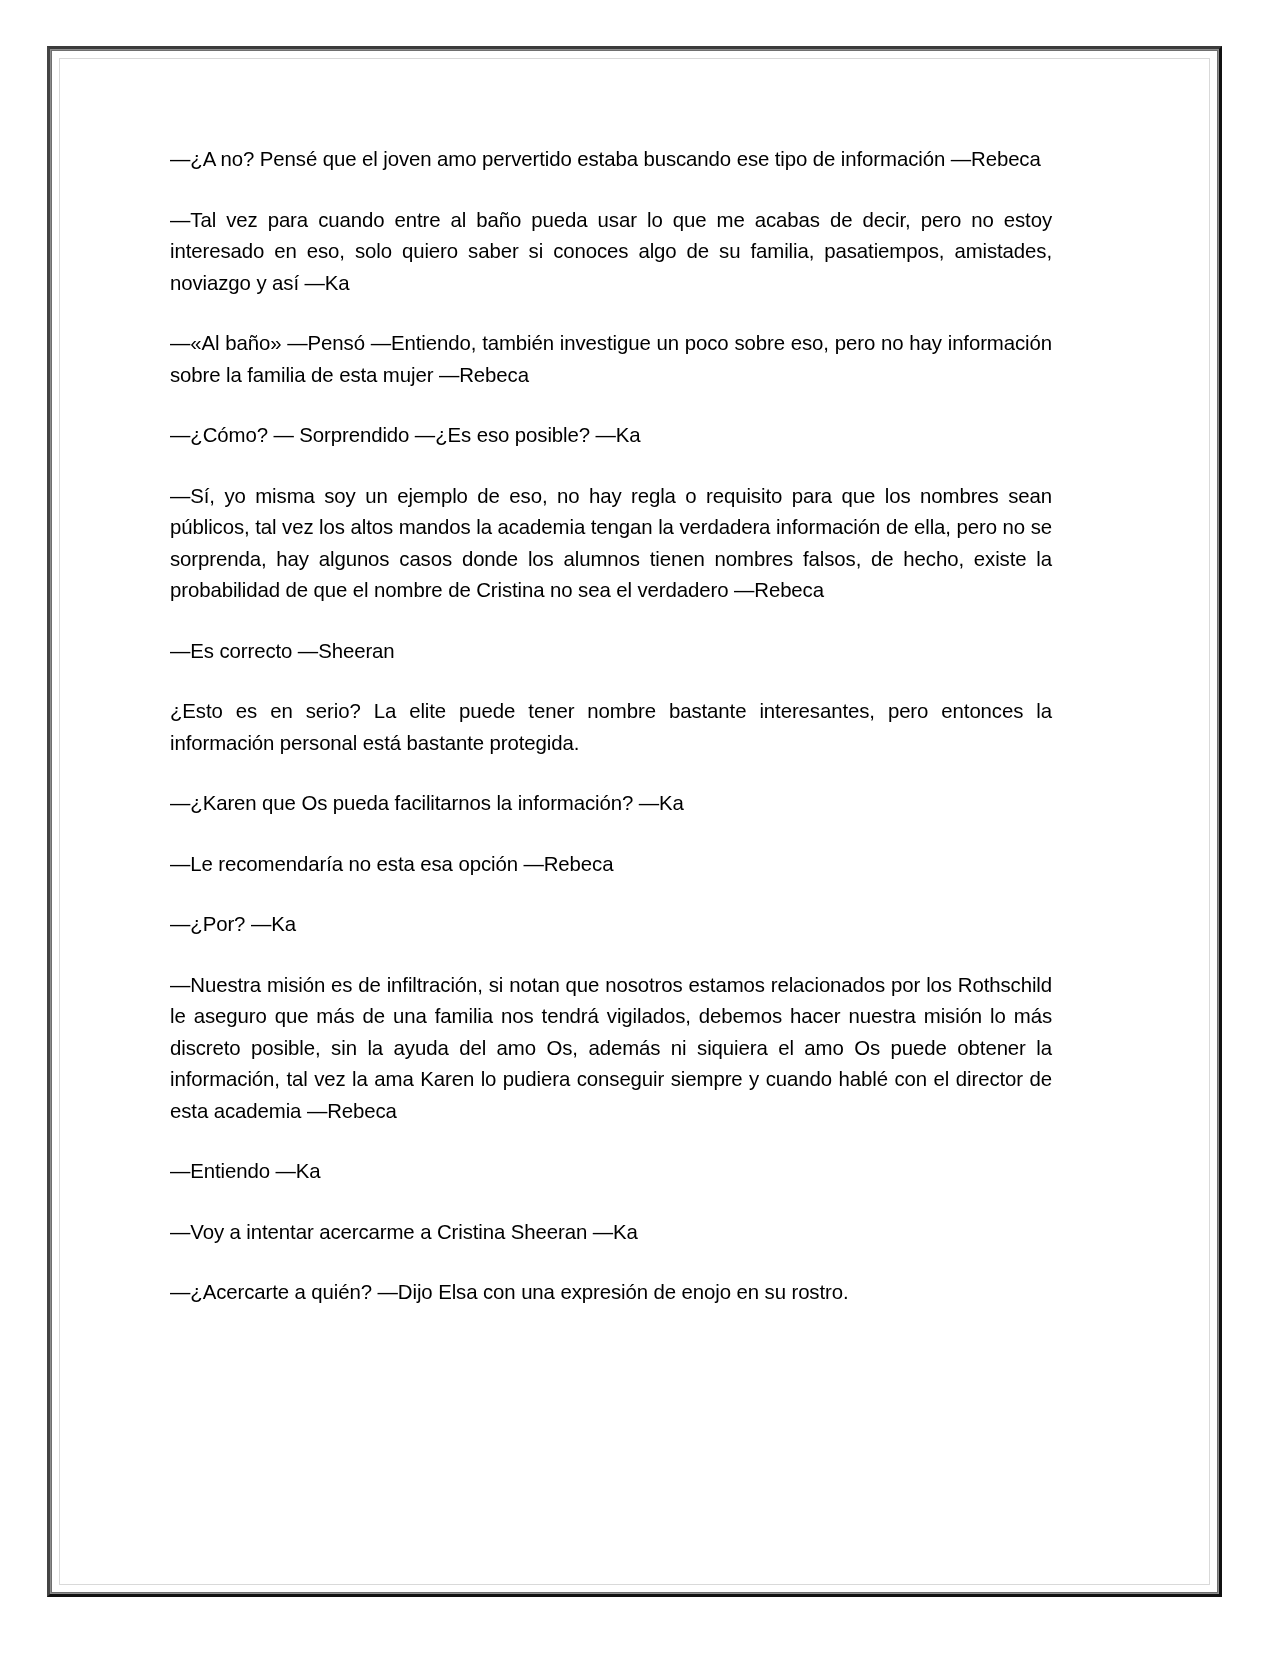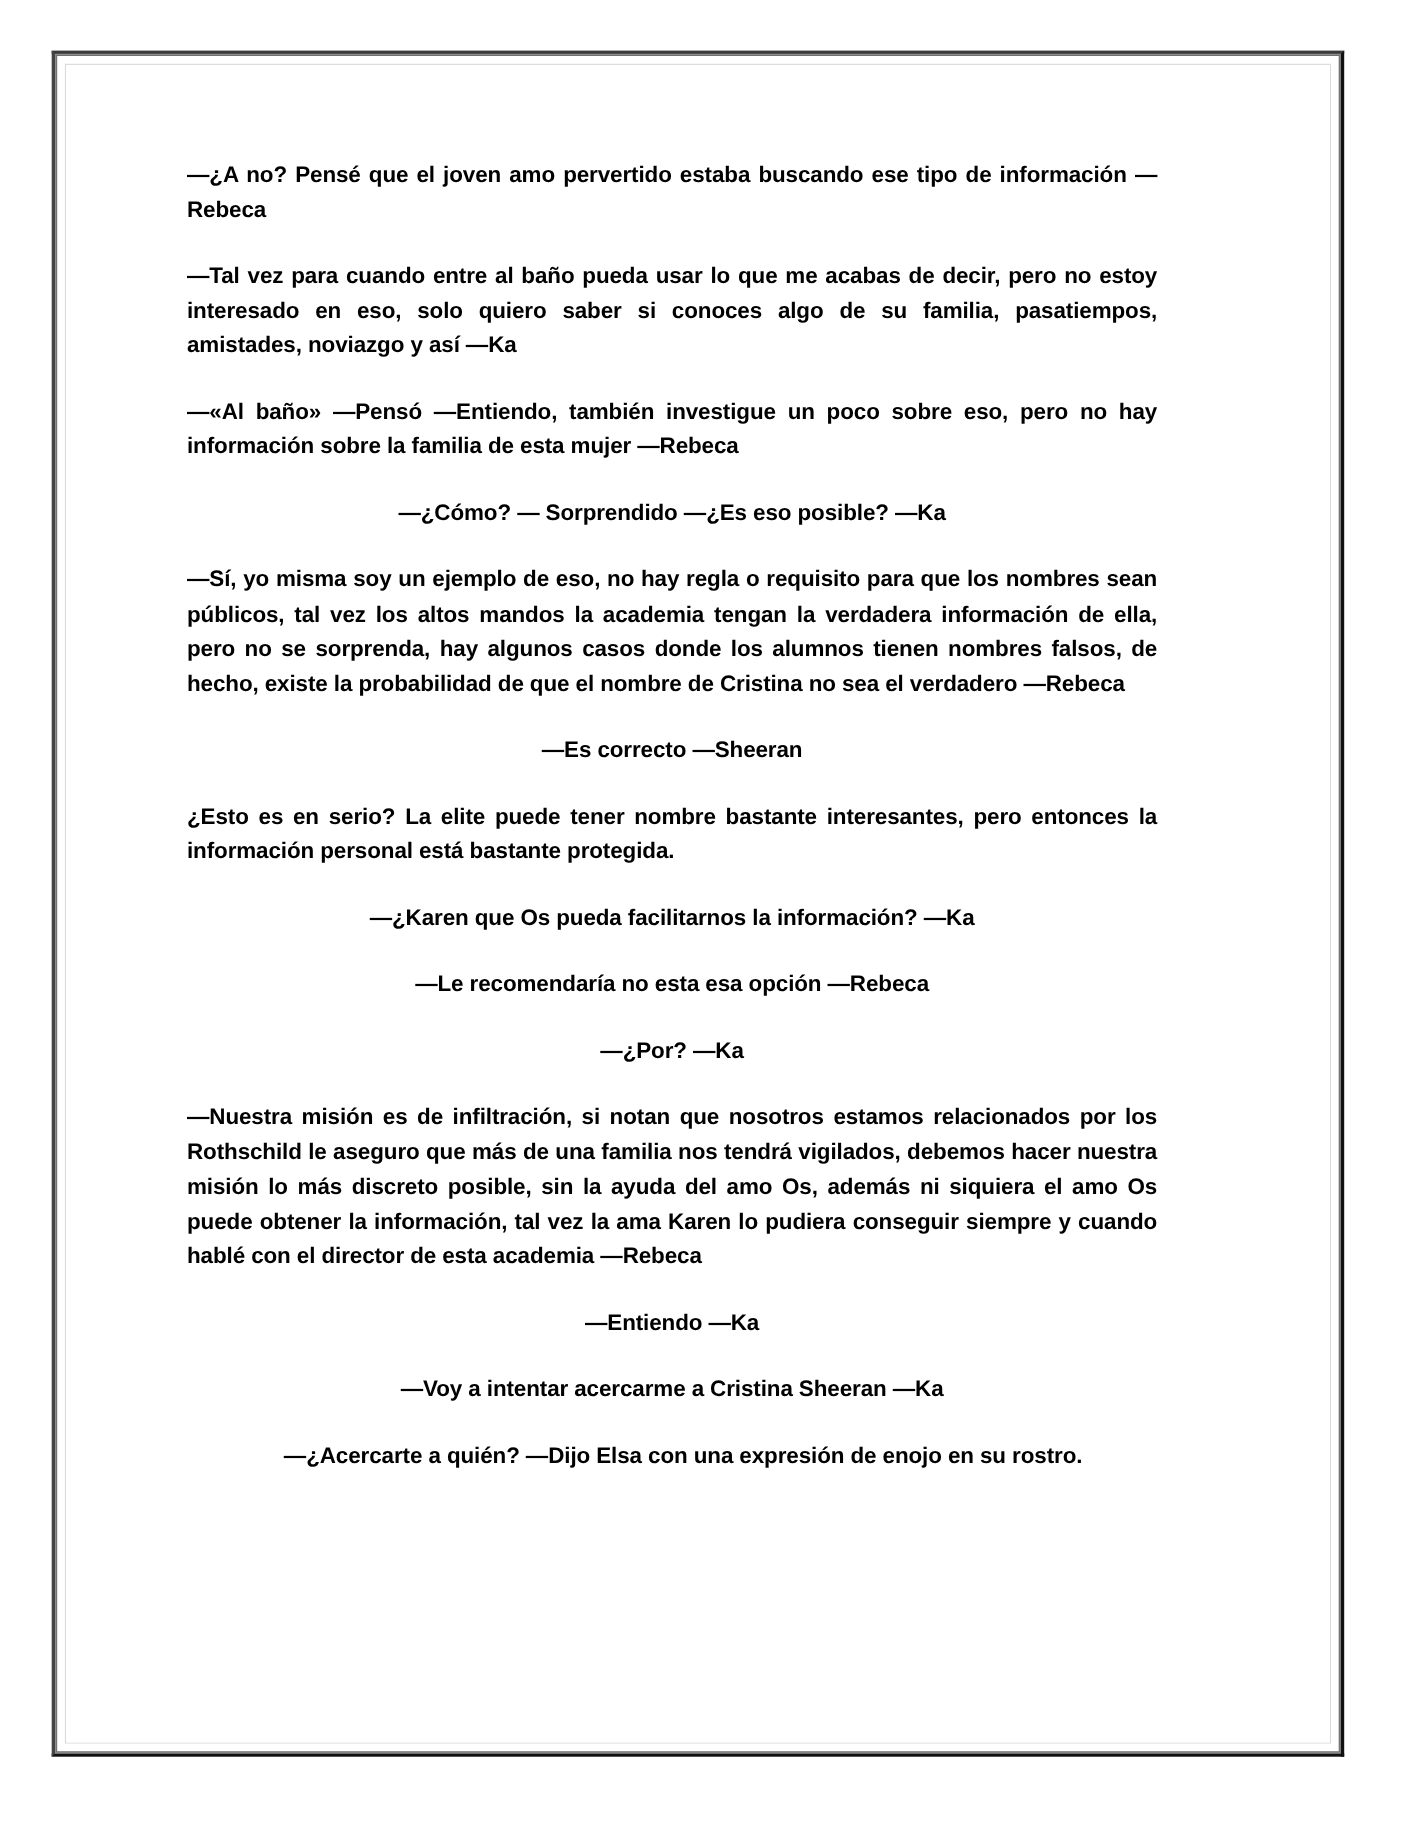--- a/index.html
+++ b/index.html
@@ -50,41 +50,39 @@
     right: 10px;
     bottom: 10px;
     background: #ffffff;
   }
 
   .text-column {
     position: absolute;
     left: 110px;
     top: 85px;
     width: 882px;
-    font-weight: bold;
   }
 
   p.para {
     margin: 0 0 29px 0;
     font-size: 20.4px;
     line-height: 31.5px;
     color: #000000;
     text-align: justify;
     text-justify: inter-word;
     letter-spacing: -0.1px;
     word-spacing: 0px;
     hyphens: none;
   }
   p.para:last-child {
     margin-bottom: 0;
-    margin-left: 20px;
   }
   
   p.para.short {
-    text-align: center;
+    text-align: left;
   }
 </style>
 </head>
 <body>
 
 <div class="page-canvas">
   <div class="doc-frame">
     <div class="frame-inner">
       <div class="text-column">
 

